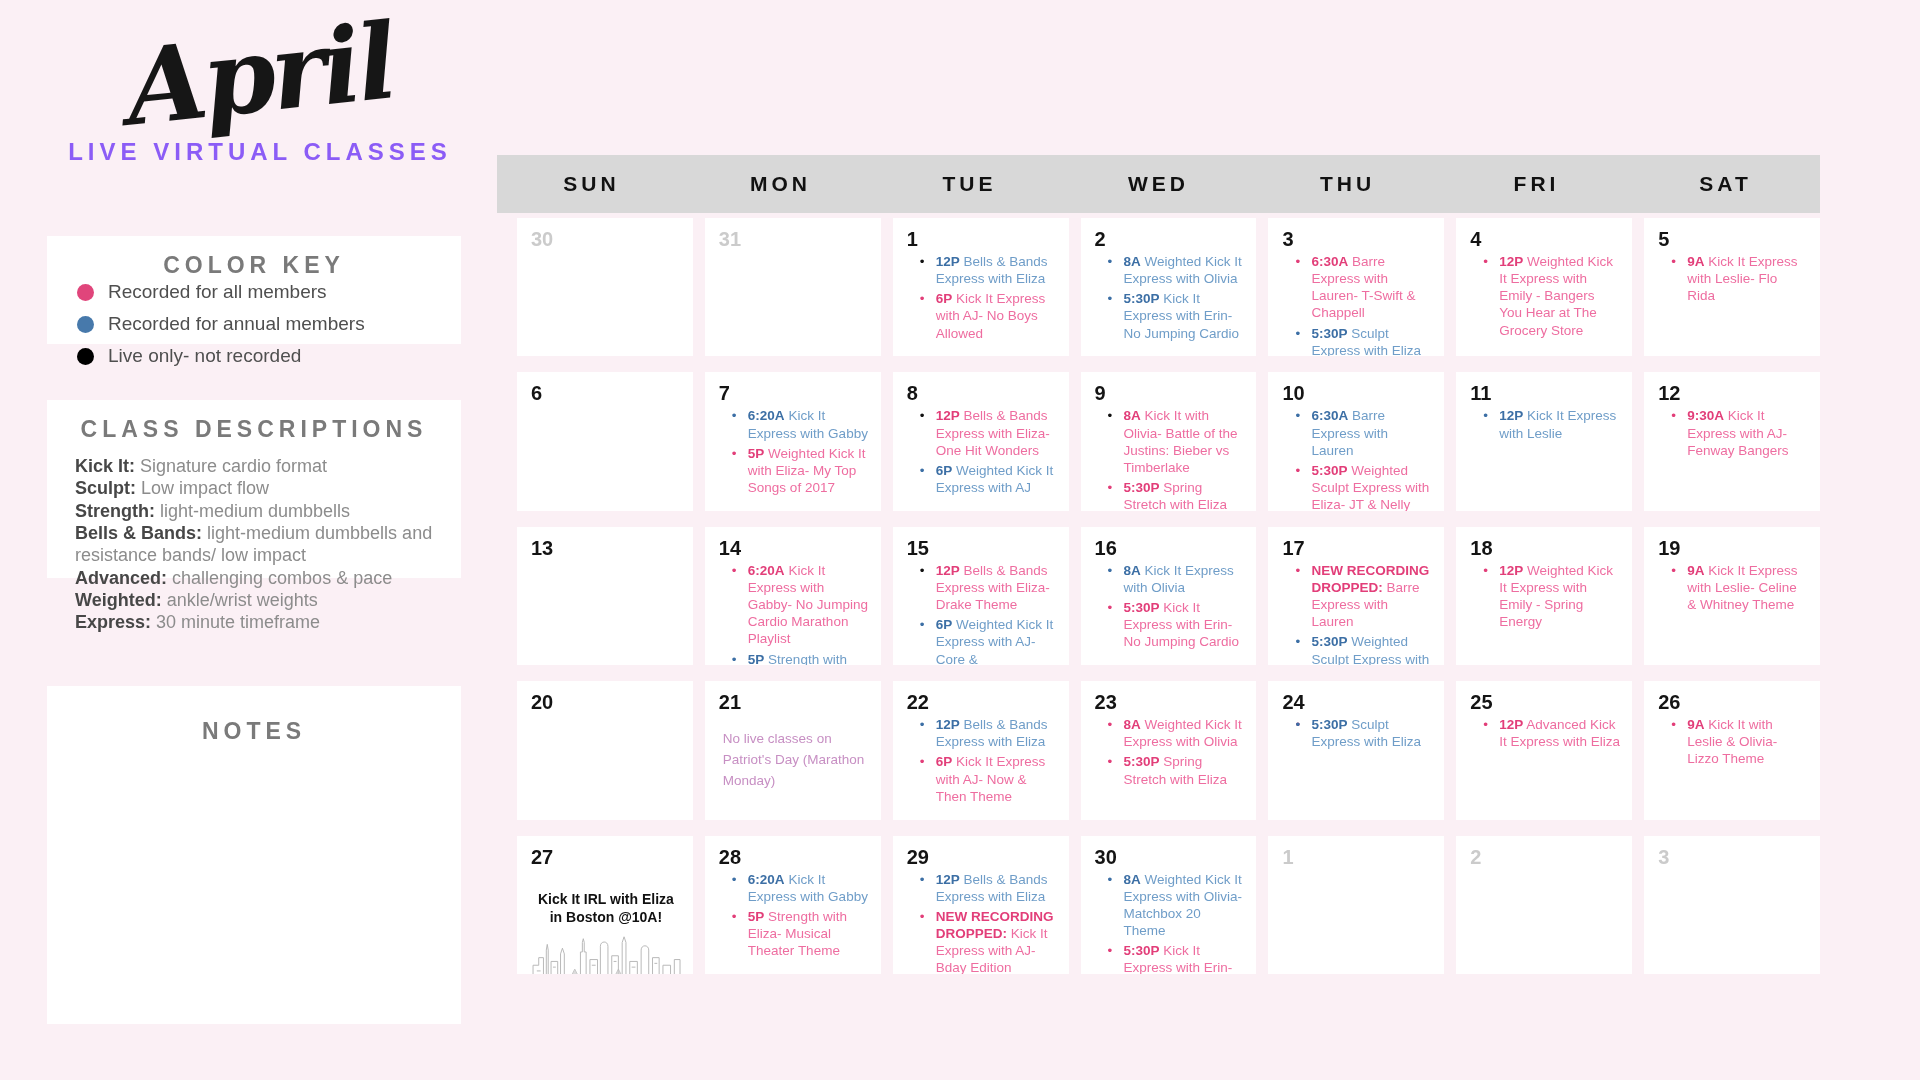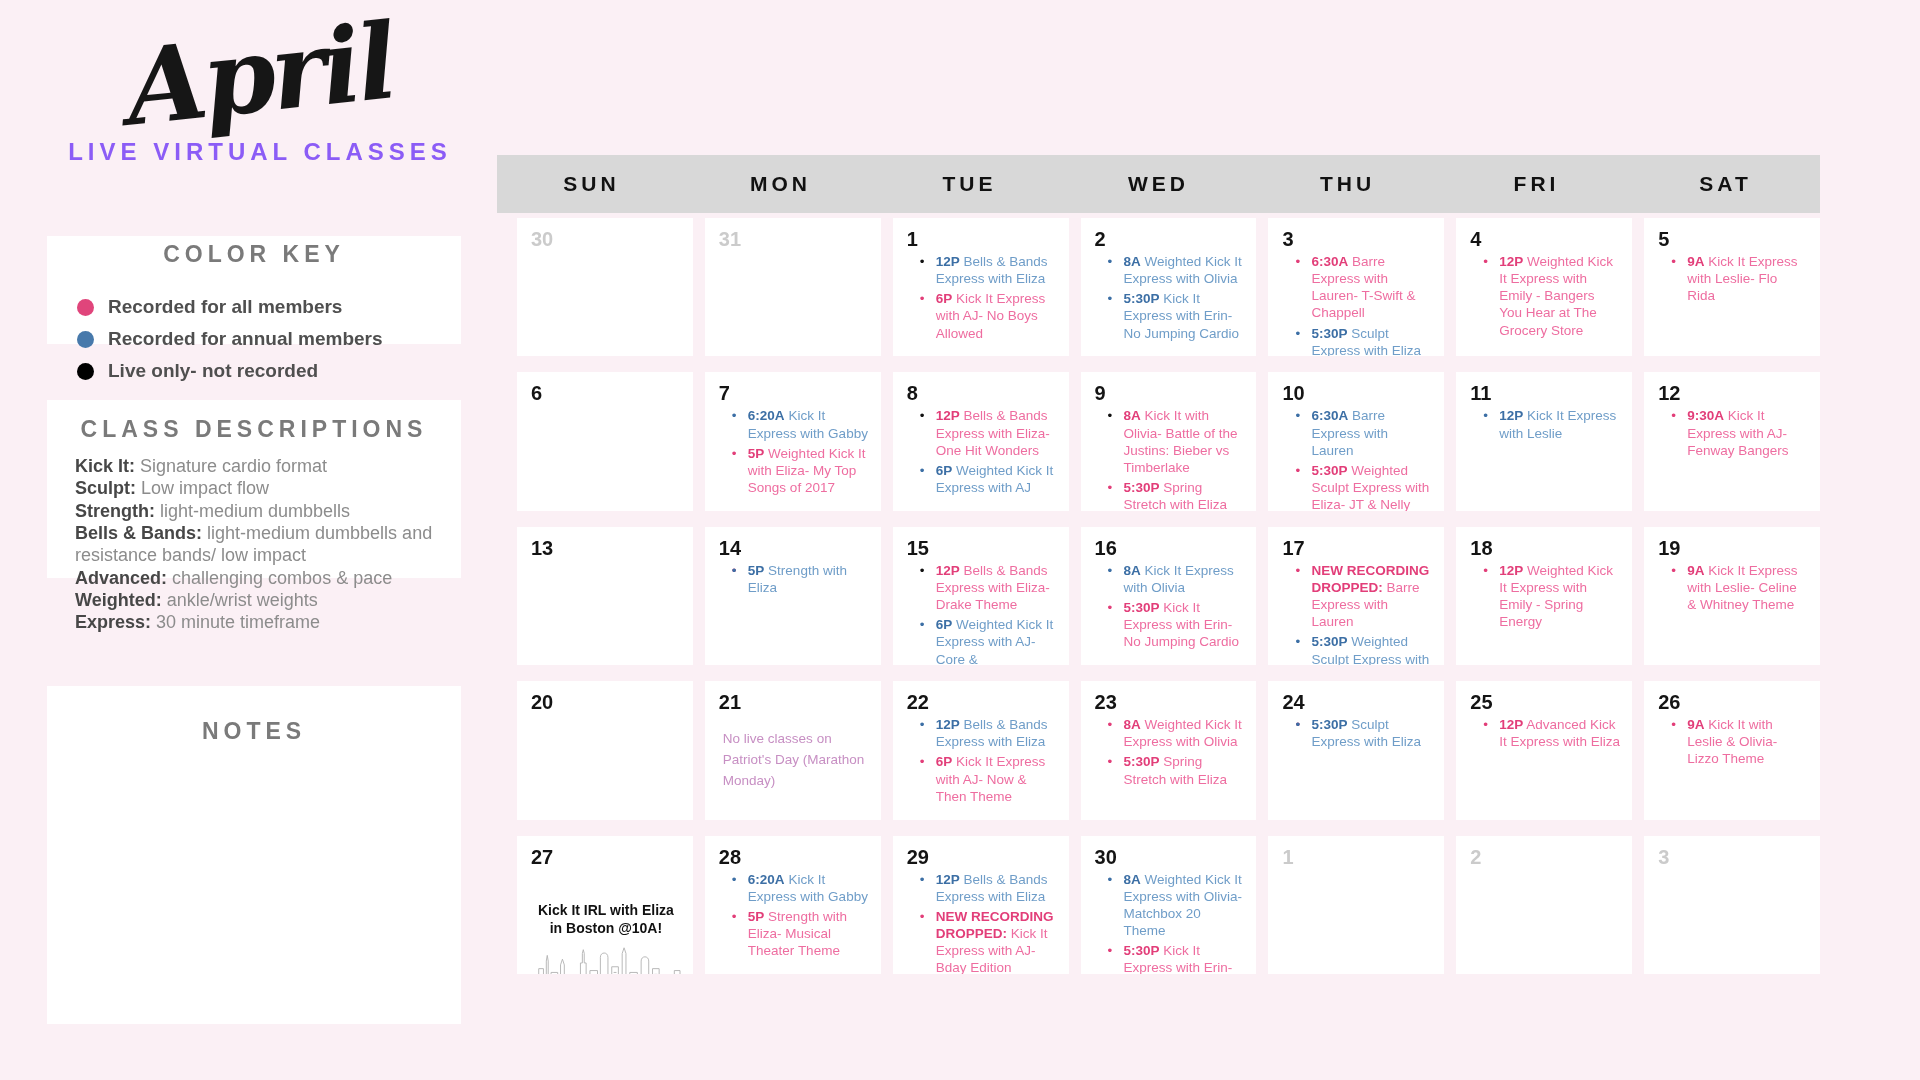--- a/index.html
+++ b/index.html
@@ -9,27 +9,27 @@
 
   
   .logo-wrap { position:absolute; left:60px; top:18px; width:400px; text-align:center; }
   .month-script { font-family:"DejaVu Serif", serif; font-style:italic; font-weight:bold;
     font-size:104px; line-height:1.1; color:#161616; letter-spacing:-4px;
     transform:rotate(-6deg); display:inline-block; }
   .subtitle { margin-top:6px; font-size:24px; font-weight:bold; letter-spacing:5px;
     color:#8b5cf6; white-space:nowrap; }
 
   .side-box { position:absolute; left:47px; width:414px; background:#ffffff; }
-  .box-key   { top:236px;  height:108px; padding-top:5px; }
+  .box-key   { top:236px;  height:108px; padding-top:16px; }
   .box-desc  { top:400px;  height:178px; padding-top:16px; }
   .box-notes { top:686px;  height:338px; padding-top:32px; }
   .box-title { text-align:center; font-size:23px; font-weight:bold; letter-spacing:5px;
     color:#7a7a7a; }
 
-  .key-items { margin:28px 0 0 30px;font-weight:bold; }
+  .key-items { margin:2px 0 0 30px; }
   .key-item { display:flex; align-items:center; margin-bottom:10px; }
   .key-dot { width:17px; height:17px; border-radius:50%; margin-right:14px; flex:none; }
   .key-label { font-size:19px; color:#4f4f4f; }
 
   .desc-items { margin:12px 26px 0 28px; font-size:18px; line-height:1.24; color:#8c8c8c; }
   .desc-items b { color:#474747; }
   .desc-line { display:inline; }
 
   
   .cal-header { position:absolute; left:497px; top:155px; width:1323px; height:58px;
@@ -54,21 +54,21 @@
   .c-pink .bullet { color:var(--pink-bold); }
   .c-blue .etext  { color:var(--blue-text); }
   .c-blue .prefix { color:var(--blue-bold); }
   .c-blue .bullet { color:var(--blue-bold); }
   .bullet.black { color:#111 !important; }
 
   .cell-note { margin-top:16px; text-align:left; font-size:13.5px; line-height:1.55;
     color:var(--note-purple); padding:0 4px; }
   .special-line { text-align:center; font-size:14px; font-weight:bold; color:#111;
     line-height:1.35; }
-  .special-wrap { margin-top:33px; }
+  .special-wrap { margin-top:22px; }
   .skyline { display:block; margin:6px auto 0; }
 </style>
 </head>
 <body>
 
 <div class="logo-wrap">
   <span class="month-script">April</span>
   <div class="subtitle">LIVE VIRTUAL CLASSES</div>
 </div>
 
@@ -198,21 +198,21 @@
       <div class="events">
         <div class="event c-pink"><span class="bullet">•</span><span class="etext"><span class="prefix">9:30A</span><span> Kick It Express with AJ- Fenway Bangers</span></span></div>
       </div>
     </div>
     <div class="cell">
       <span class="date-num">13</span>
     </div>
     <div class="cell">
       <span class="date-num">14</span>
       <div class="events">
-        <div class="event c-pink"><span class="bullet">•</span></div>
+        <div class="event c-pink"><span class="bullet">•</span><span class="etext"><span class="prefix">6:20A</span><span> Kick It Express with Gabby- No Jumping Cardio Marathon Playlist</span></span></div>
         <div class="event c-blue"><span class="bullet">•</span><span class="etext"><span class="prefix">5P</span><span> Strength with Eliza</span></span></div>
       </div>
     </div>
     <div class="cell">
       <span class="date-num">15</span>
       <div class="events">
         <div class="event c-pink"><span class="bullet black">•</span><span class="etext"><span class="prefix">12P</span><span> Bells &amp; Bands Express with Eliza- Drake Theme</span></span></div>
         <div class="event c-blue"><span class="bullet">•</span><span class="etext"><span class="prefix">6P</span><span> Weighted Kick It Express with AJ- Core &amp; Coordination</span></span></div>
       </div>
     </div>

